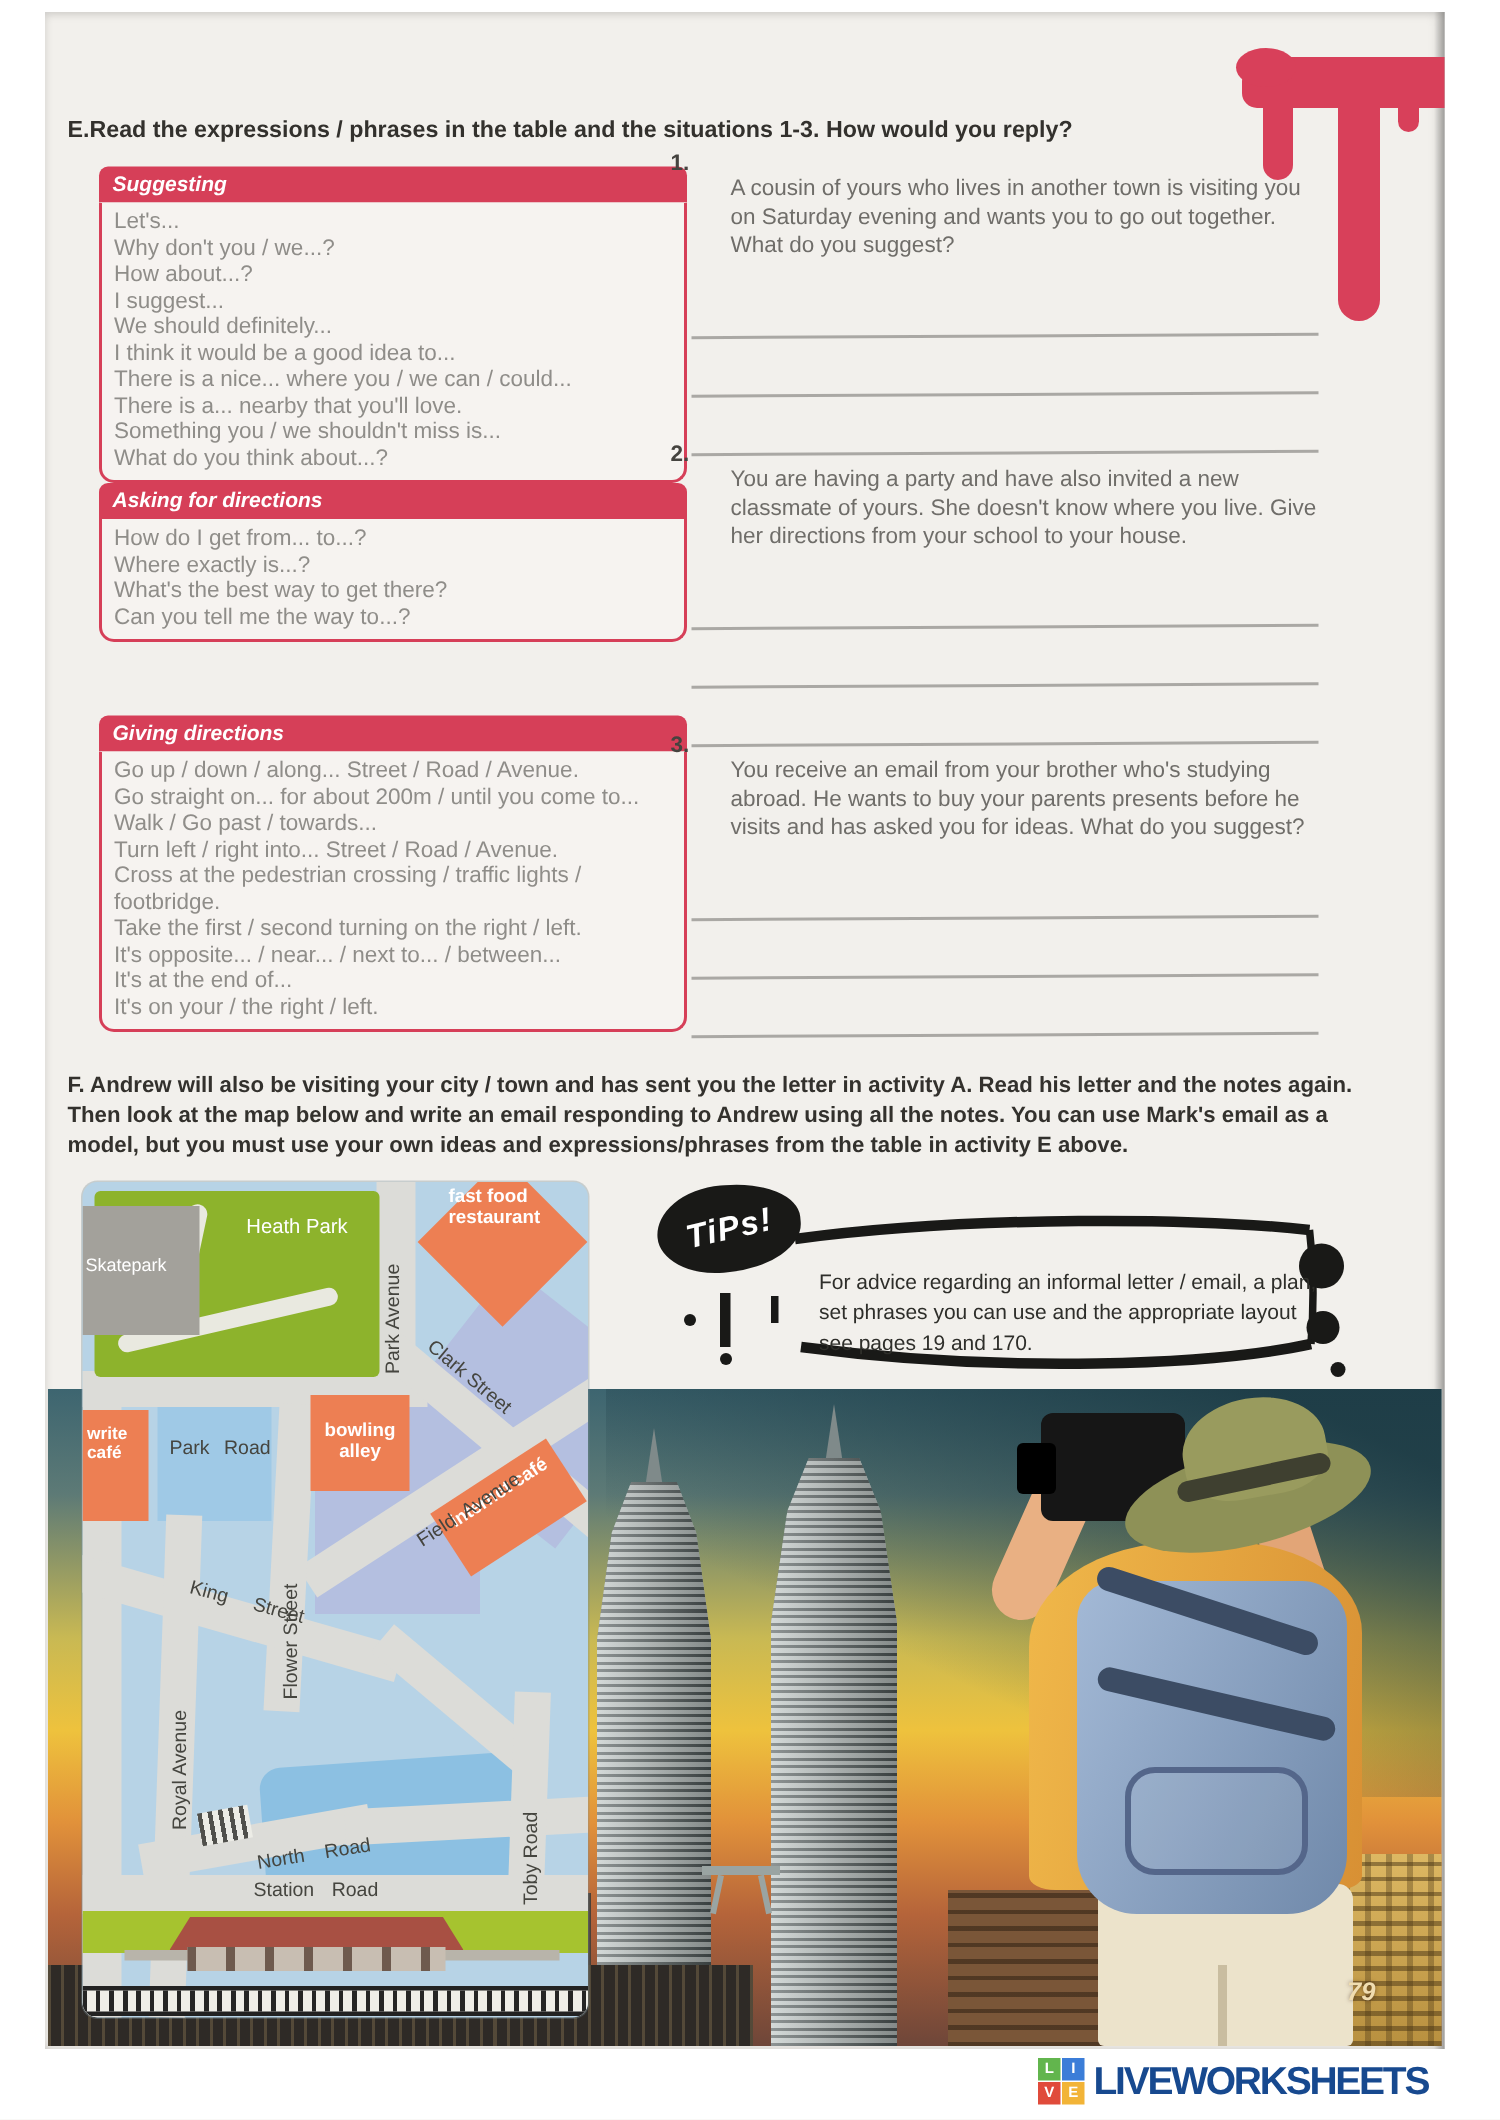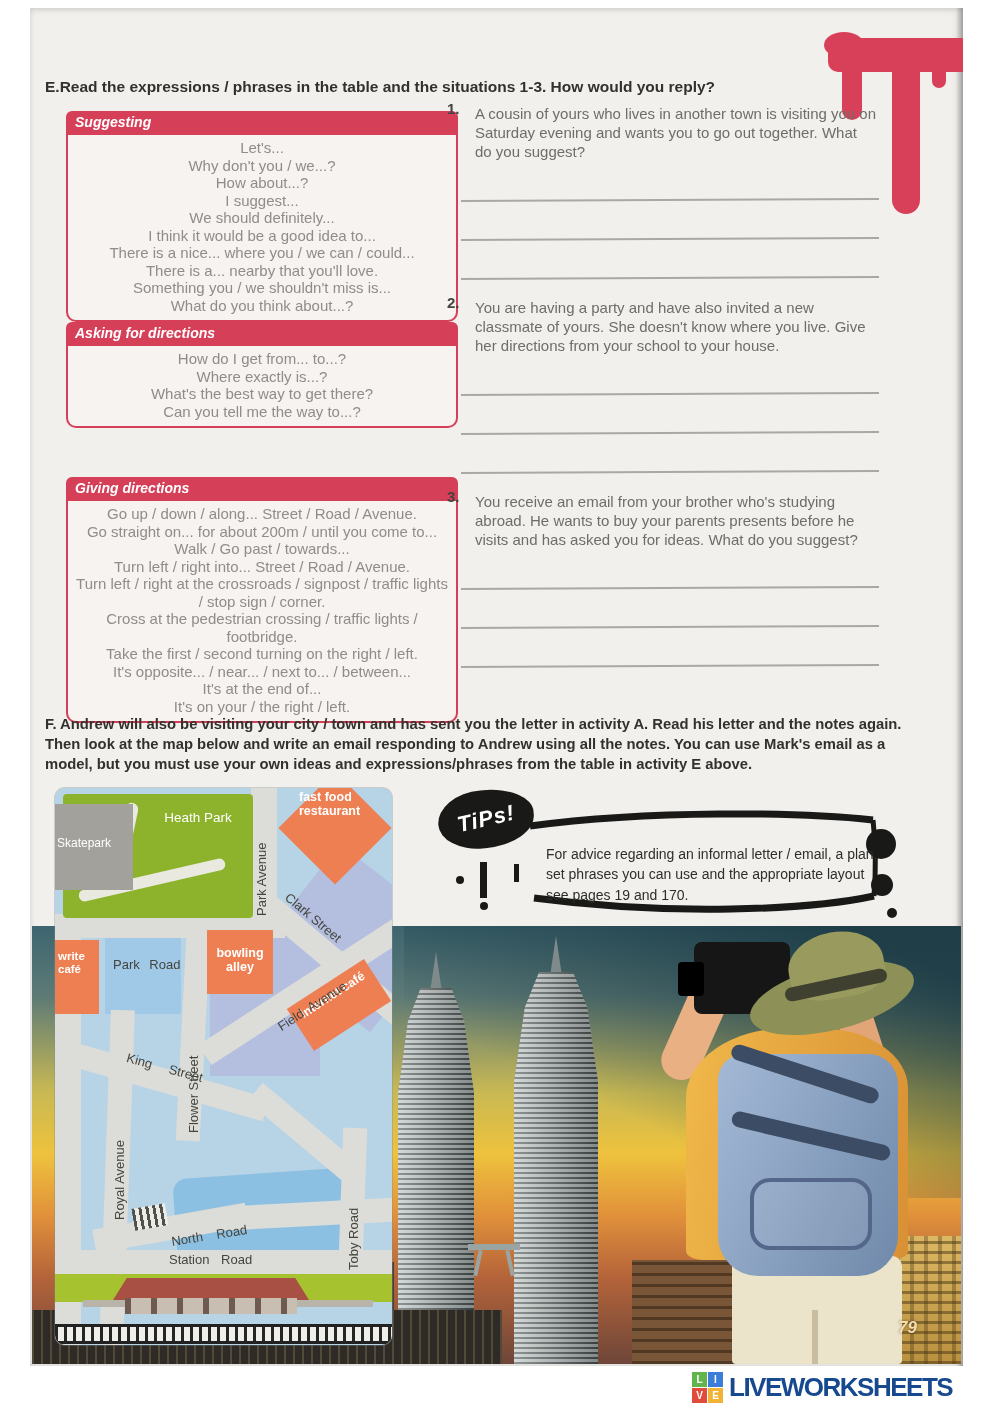--- a/index.html
+++ b/index.html
@@ -29,30 +29,30 @@
 
   
   .table{position:absolute;left:45px;width:392px;padding-left:21px;}
   #tables-root .table:nth-child(1){top:111px;}
   #tables-root .table:nth-child(2){top:322px;}
   #tables-root .table:nth-child(3){top:429px;margin-top:48px;}
   .table-header{background:#d63f58;color:#fff;font-weight:bold;font-style:italic;
                 font-size:14px;padding:3px 9px;height:18px;border-radius:6px 6px 0 0;}
   .table-body{background:#f6f3f0;border:2px solid #d63f58;border-top:none;
               border-radius:0 0 10px 10px;padding:4px 8px 6px 8px;}
-  .table-item{font-size:15px;line-height:17.5px;color:#8f8d89;text-align:center;}
+  .table-item{font-size:15px;line-height:17.5px;color:#8f8d89;}
 
   
   .situation{position:absolute;left:447px;width:452px;}
   #situations-root .situation:nth-child(1){top:100px;}
   #situations-root .situation:nth-child(2){top:294px;}
   #situations-root .situation:nth-child(3){top:488px;}
   .situation-row{display:flex;}
   .situation-number{font-weight:bold;color:#45433f;font-size:15px;width:24px;flex:none;}
-  .situation-text{margin:4px;width:402px;font-size:15px;line-height:19px;color:#6f6d69;}
+  .situation-text{margin:16px;width:402px;font-size:15px;line-height:19px;color:#6f6d69;}
   .answer-lines{margin:34px 0 0 14px;}
   .answer-line{width:418px;height:2px;background:#aaa8a4;margin-bottom:37px;
                transform:rotate(-.3deg);}
 
   
   .tips-svg{left:430px;top:786px;}
   .tips-badge{left:438px;top:790px;width:96px;height:58px;background:#191917;
               border-radius:48% 52% 55% 45%/55% 45% 52% 48%;transform:rotate(-5deg);
               display:flex;align-items:center;justify-content:center;}
   .tips-badge span{color:#fff;font-style:italic;font-weight:bold;font-size:22px;
@@ -195,21 +195,20 @@
         <div class="table-item">Can you tell me the way to...?</div>
       </div>
     </div>
     <div class="table">
       <div class="table-header">Giving directions</div>
       <div class="table-body">
         <div class="table-item">Go up / down / along... Street / Road / Avenue.</div>
         <div class="table-item">Go straight on... for about 200m / until you come to...</div>
         <div class="table-item">Walk / Go past / towards...</div>
         <div class="table-item">Turn left / right into... Street / Road / Avenue.</div>
-        <div class="table-item">Turn left / right at the crossroads / signpost / traffic lights / stop sign / corner.</div>
         <div class="table-item">Cross at the pedestrian crossing / traffic lights / footbridge.</div>
         <div class="table-item">Take the first / second turning on the right / left.</div>
         <div class="table-item">It's opposite... / near... / next to... / between...</div>
         <div class="table-item">It's at the end of...</div>
         <div class="table-item">It's on your / the right / left.</div>
       </div>
     </div>
   </div>
 
 <div id="situations-root">

